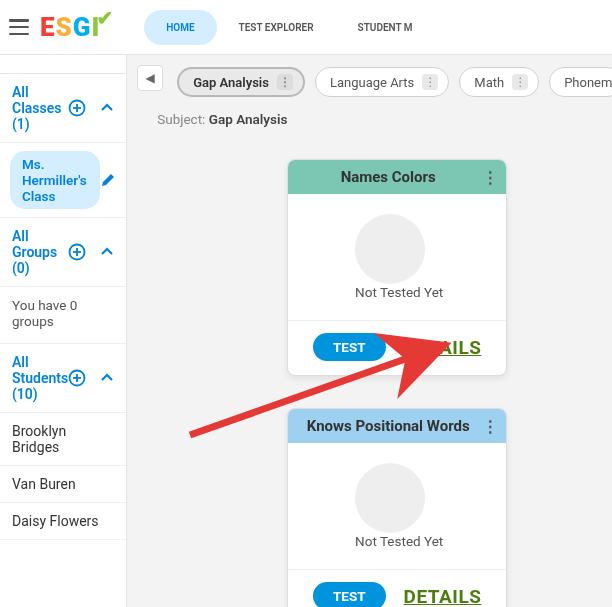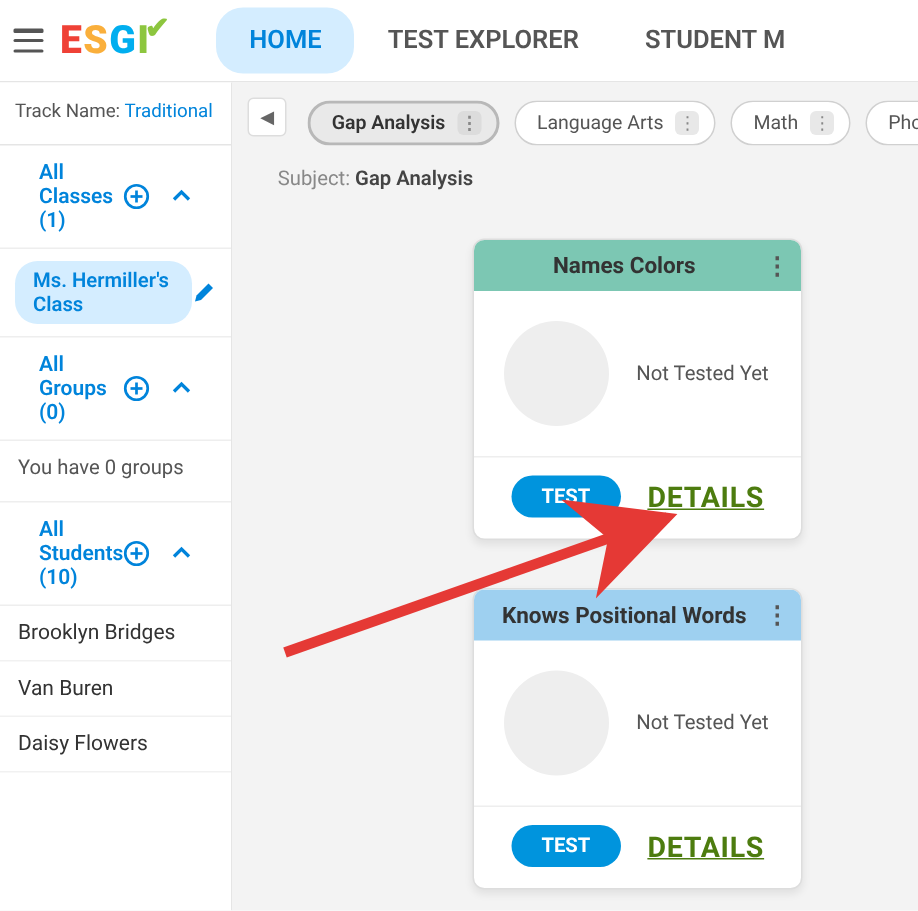--- a/index.html
+++ b/index.html
@@ -9,33 +9,33 @@
   .topbar { display: flex; align-items: center; height: 55px; padding: 0 8px; border-bottom: 1px solid #e5e5e5; }
   .hamburger { width: 22px; height: 22px; display:flex; flex-direction:column; justify-content:space-between; padding:3px 1px; margin-right:10px; cursor:pointer;}
   .hamburger span { display:block; height:2.5px; background:#555; border-radius:1px;}
   .logo { font-weight:900; font-size:26px; letter-spacing:1px; display:flex; align-items:flex-start;}
   .logo .e { color:#ef4136; }
   .logo .s { color:#faaf3b; }
   .logo .g { color:#00aeef; }
   .logo .i { color:#8dc63f; position:relative;}
   .logo .check { color:#8dc63f; font-size:20px; margin-left:-4px; margin-top:-6px; font-weight:900;}
   .navtabs { display:flex; margin-left:30px; gap:0; }
-  .navtab { font-size:17px; color:#555; padding:12px 22px; border-radius:18px; cursor:pointer; white-space:nowrap; font-weight:600;}
+  .navtab { font-size:10px; color:#555; padding:12px 22px; border-radius:18px; cursor:pointer; white-space:nowrap; font-weight:600;}
   .navtab.active { background:#d4edff; color:#0084db; }
 
   .layout { display:flex; height:calc(100% - 55px); }
 
   
   .sidebar { width:225px; border-right:1px solid #e5e5e5; padding-top:6px; background:#fff;}
   .meta-rows { padding: 2px 10px 10px 10px; border-bottom:1px solid #e5e5e5;}
   .meta-row { font-size:12.5px; color:#555; margin:4px 0;}
   .meta-row .link { color:#0084db; cursor:pointer;}
   .meta-row .caret { color:#0084db; font-size:10px; margin-left:2px;}
 
-  .section-head { display:flex; align-items:center; padding:10px 26px; font-size:14px; color:#0084db; font-weight:600; border-bottom:1px solid #eee;}
+  .section-head { display:flex; align-items:center; padding:10px 12px; font-size:14px; color:#0084db; font-weight:600; border-bottom:1px solid #eee;}
   .section-head .title { flex:1; cursor:pointer;}
   .section-head .plus { color:#0084db; margin-right:14px; cursor:pointer;}
   .section-head .plus svg, .section-head .chev svg { display:block; }
   .section-head .chev { cursor:pointer;}
 
   .class-row { display:flex; align-items:center; padding:8px 10px; border-bottom:1px solid #eee;}
   .class-row .pill { background:#d4edff; color:#0084db; border-radius:15px; padding:5px 12px; font-size:13.5px; flex:1; font-weight:600;}
   .class-row .pencil { color:#0084db; cursor:pointer;}
 
   .no-groups { padding:10px 12px 14px; font-size:13.5px; color:#555; border-bottom:1px solid #eee;}
@@ -53,21 +53,21 @@
 
   .subject-line { margin:14px 0 8px 20px; font-size:13.5px; color:#888;}
   .subject-line b { color:#444; font-weight:600;}
 
   .cards { margin-left:150px; }
   .card { width:220px; background:#fff; border:1px solid #ddd; border-radius:8px; box-shadow:0 3px 6px rgba(0,0,0,0.08); margin-bottom:20px; overflow:hidden;margin-top:32px;}
   .card-head { padding:8px 28px 8px 10px; font-size:15px; font-weight:700; color:#333; text-align:center; position:relative;}
   .card-head.green { background:#7cc7b3;}
   .card-head.blue  { background:#9ed0f0;}
   .card-head .vdots { position:absolute; right:8px; top:50%; transform:translateY(-50%); cursor:pointer; color:#555; font-size:16px;}
-  .card-body { display:flex; align-items:center; padding:20px 16px 20px 20px;}
+  .card-body { display:flex; align-items:center; padding:20px 16px 20px 20px;flex-direction:column;}
   .circle-ph { width:70px; height:70px; border-radius:50%; background:#eee; margin-right:18px;}
   .not-tested { font-size:13.5px; color:#555;}
   .card-divider { border-top:1px solid #eee;}
   .card-actions { display:flex; align-items:center; justify-content:center; gap:18px; padding:12px 0 14px;}
   .test-btn { background:#0094dd; color:#fff; border:none; border-radius:18px; padding:6px 20px; font-size:13.5px; font-weight:700; cursor:pointer;}
   .details-link { color:#4d7c0f; font-size:19px; font-weight:700; letter-spacing:0.5px; cursor:pointer;text-decoration:underline;}
 
   
   .arrow-svg { position:absolute; left:0; top:0; pointer-events:none; }
 
@@ -92,24 +92,20 @@
   <div class="navtabs">
     <div class="navtab active">HOME</div>
     <div class="navtab">TEST EXPLORER</div>
     <div class="navtab">STUDENT M</div>
   </div>
 </div>
 
 <div class="layout">
   <div class="sidebar">
     <div class="meta-rows">
-      <div class="meta-row">
-        <span>Track Name:</span>
-        <span class="link">Traditional</span>
-      </div>
     </div>
 
     <div class="section-head">
       <span class="title">All Classes (1)</span>
       <span class="plus">
         <svg width="18" height="18" viewBox="0 0 18 18">
             <circle cx="9" cy="9" r="7.5" fill="none" stroke="#0084db" stroke-width="1.8"></circle>
             <line x1="9" y1="5" x2="9" y2="13" stroke="#0084db" stroke-width="1.8"></line>
             <line x1="5" y1="9" x2="13" y2="9" stroke="#0084db" stroke-width="1.8"></line>
           </svg>

